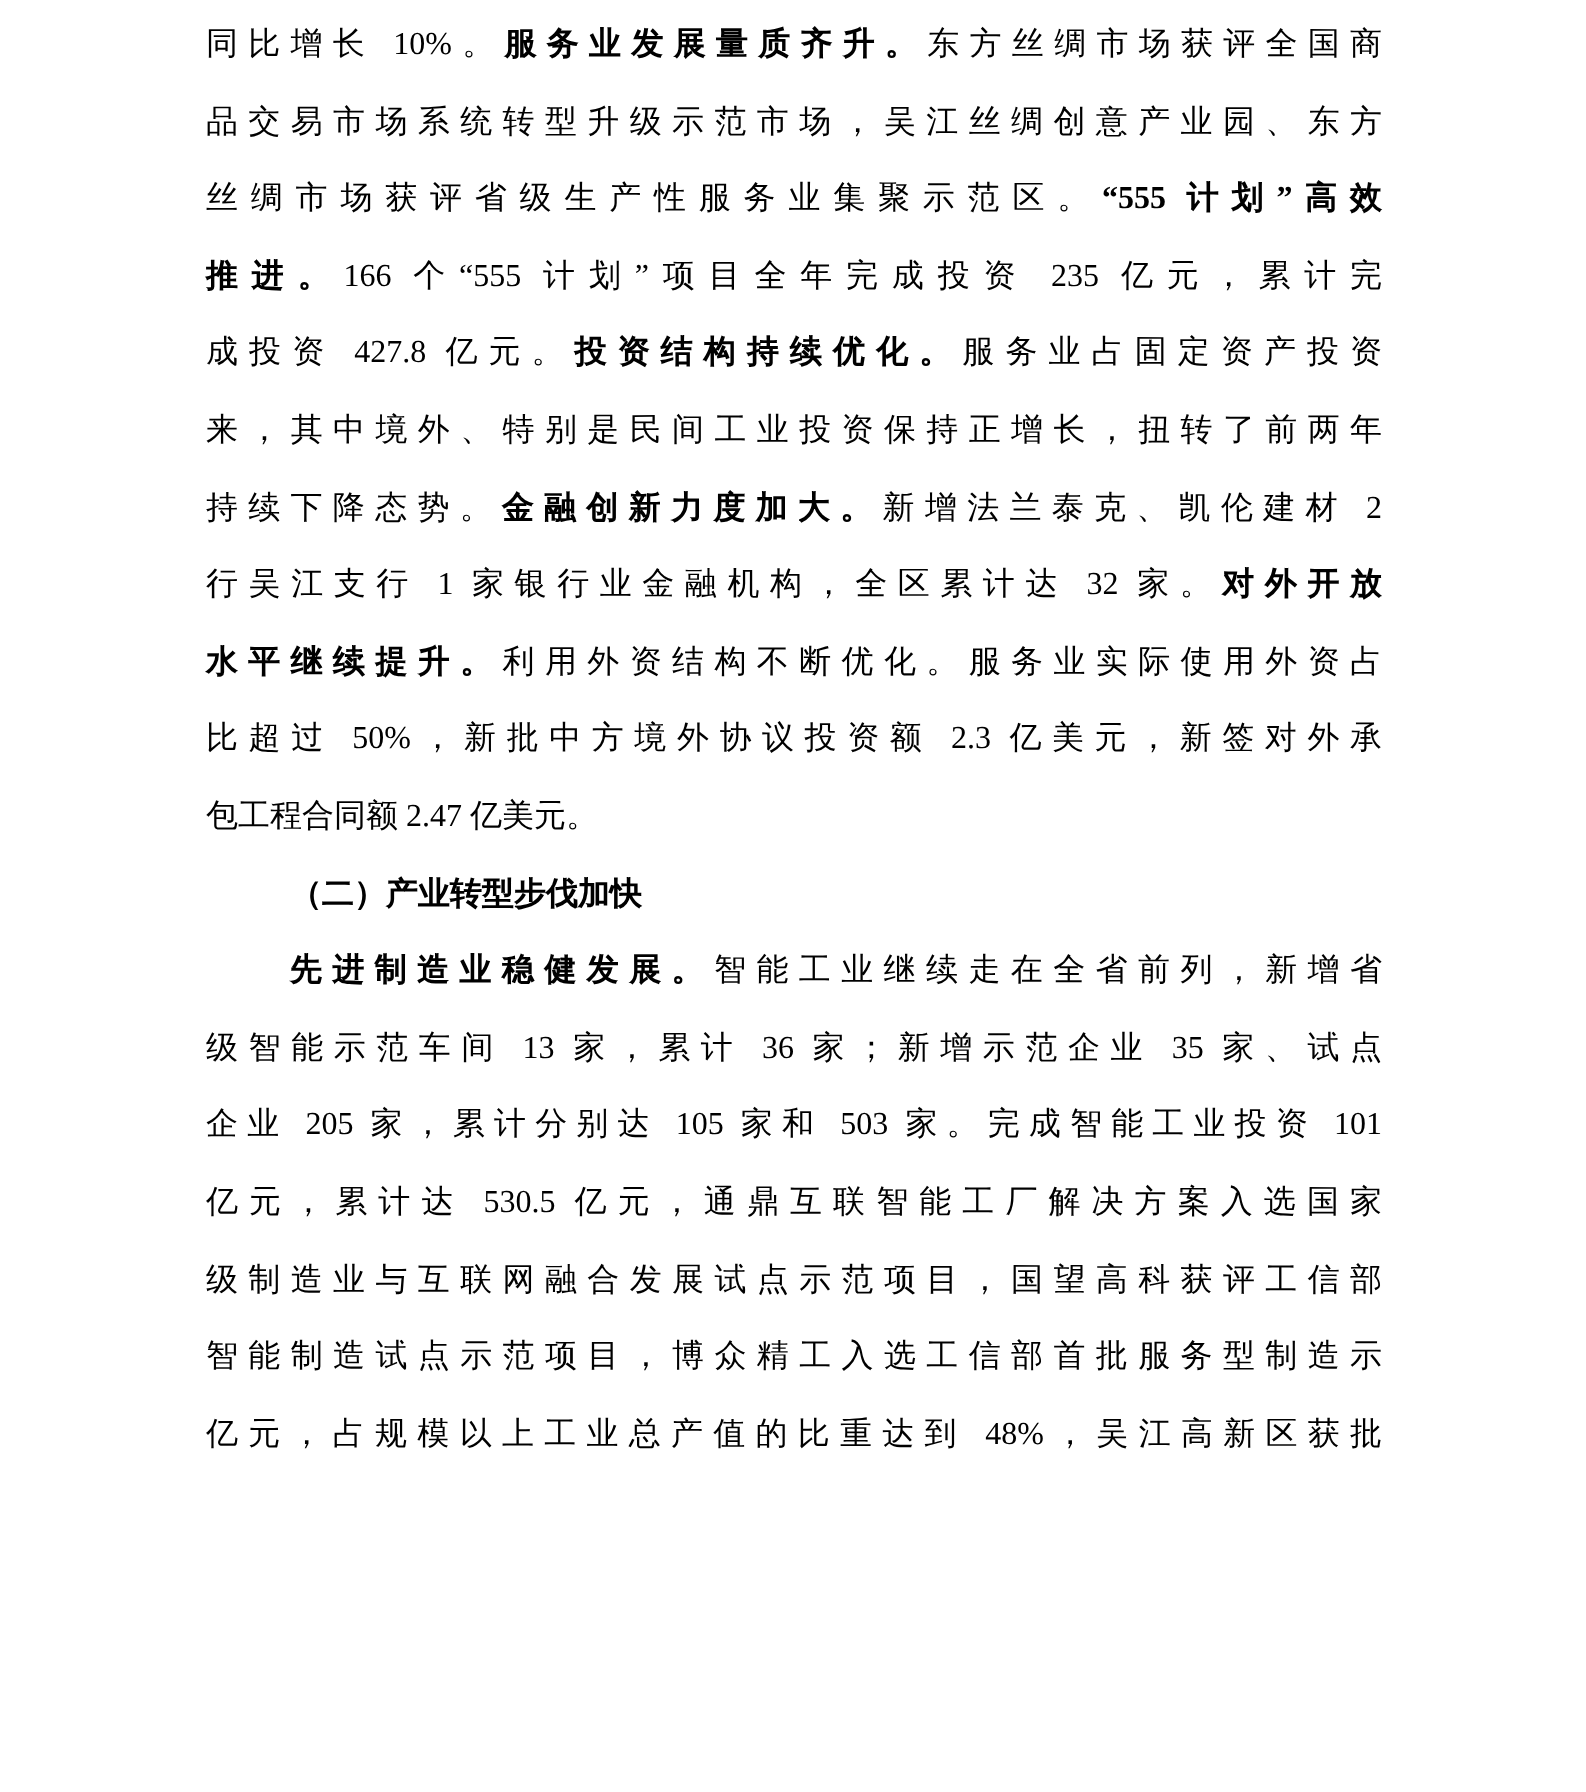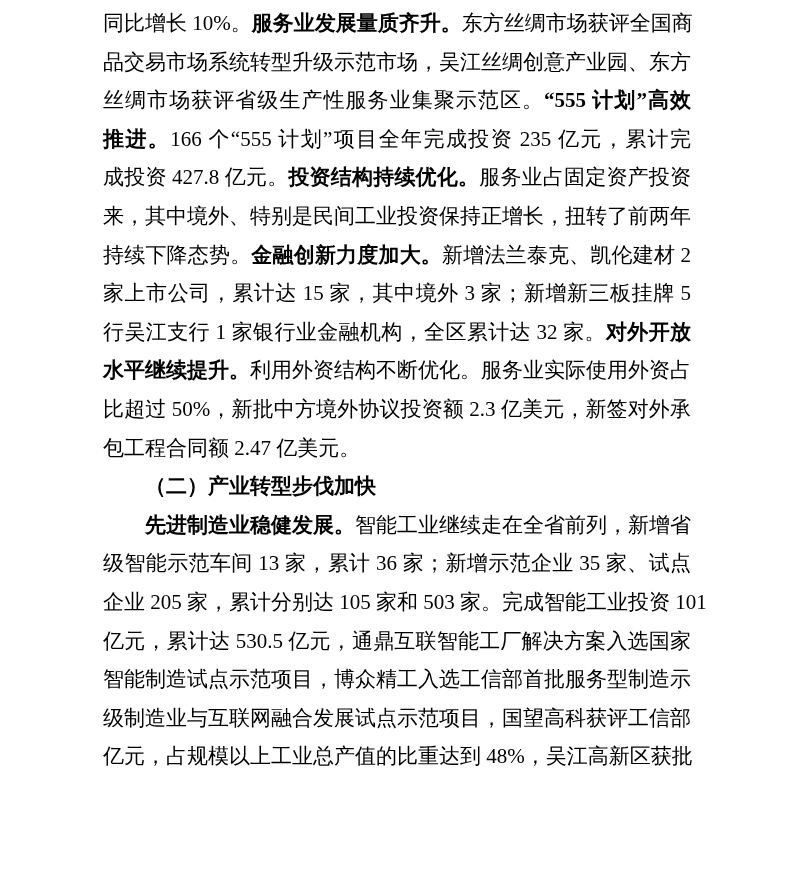--- a/index.html
+++ b/index.html
@@ -16,21 +16,21 @@
     font-family: "Liberation Serif", "DejaVu Serif", serif;
     color: #000000;
   }
   .textblock {
     position: absolute;
     left: 103px;
     top: 4px;
     width: 588px;
   }
   .line {
-    font-size: 21px;
+    font-size: 16px;
     line-height: 38.6px;
     height: 38.6px;
     text-align: center;
     text-align-last: justify;
     white-space: nowrap;
   }
   .line.pend {
     text-align-last: left;
   }
   .line.indent {
@@ -47,33 +47,32 @@
   <div class="textblock">
 
     <div>
       <div class="line"><span>同比增长 10%。</span><span class="b">服务业发展量质齐升。</span><span>东方丝绸市场获评全国商</span></div>
       <div class="line"><span>品交易市场系统转型升级示范市场，吴江丝绸创意产业园、东方</span></div>
       <div class="line"><span>丝绸市场获评省级生产性服务业集聚示范区。</span><span class="b">“555 计划”高效</span></div>
       <div class="line"><span class="b">推进。</span><span>166 个“555 计划”项目全年完成投资 235 亿元，累计完</span></div>
       <div class="line"><span>成投资 427.8 亿元。</span><span class="b">投资结构持续优化。</span><span>服务业占固定资产投资</span></div>
       <div class="line"><span>来，其中境外、特别是民间工业投资保持正增长，扭转了前两年</span></div>
       <div class="line"><span>持续下降态势。</span><span class="b">金融创新力度加大。</span><span>新增法兰泰克、凯伦建材 2</span></div>
-      <div class="line"><span>家上市公司，累计达 15 家，其中境外 3 家；新增新三板挂牌 5</span></div>
       <div class="line"><span>行吴江支行 1 家银行业金融机构，全区累计达 32 家。</span><span class="b">对外开放</span></div>
       <div class="line"><span class="b">水平继续提升。</span><span>利用外资结构不断优化。服务业实际使用外资占</span></div>
       <div class="line"><span>比超过 50%，新批中方境外协议投资额 2.3 亿美元，新签对外承</span></div>
       <div class="line pend"><span>包工程合同额 2.47 亿美元。</span></div>
     </div>
 
     <div class="line pend indent"><span class="b">（二）产业转型步伐加快</span></div>
 
     <div>
       <div class="line indent"><span class="b">先进制造业稳健发展。</span><span>智能工业继续走在全省前列，新增省</span></div>
       <div class="line"><span>级智能示范车间 13 家，累计 36 家；新增示范企业 35 家、试点</span></div>
       <div class="line"><span>企业 205 家，累计分别达 105 家和 503 家。完成智能工业投资 101</span></div>
       <div class="line"><span>亿元，累计达 530.5 亿元，通鼎互联智能工厂解决方案入选国家</span></div>
+      <div class="line"><span>级制造业与互联网融合发展试点示范项目，国望高科获评工信部</span></div>
       <div class="line"><span>智能制造试点示范项目，博众精工入选工信部首批服务型制造示</span></div>
-      <div class="line"><span>级制造业与互联网融合发展试点示范项目，国望高科获评工信部</span></div>
       <div class="line"><span>亿元，占规模以上工业总产值的比重达到 48%，吴江高新区获批</span></div>
     </div>
 
   </div>
 </div>
 
 </body></html>

